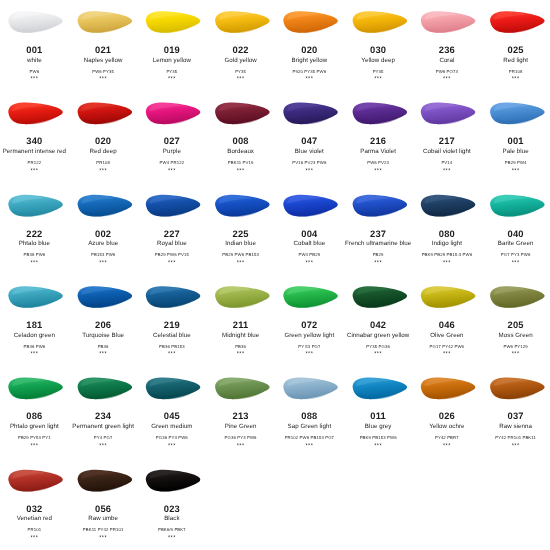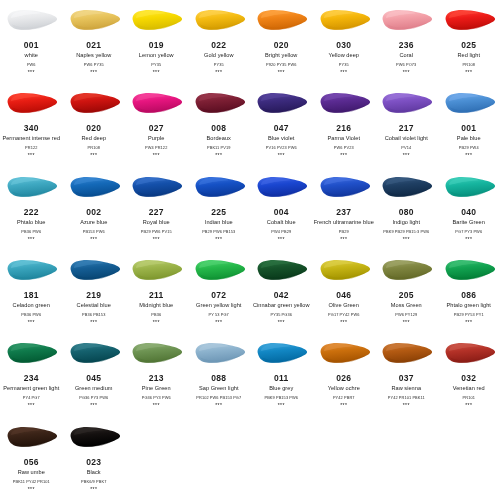--- a/index.html
+++ b/index.html
@@ -636,20 +636,42 @@
       <div class="code">181</div>
       <div class="cname">Celadon green</div>
       <div class="pigment">PB36  PW6</div>
       <div class="stars">***</div>
     </div>
     <div class="swatch-cell">
       <div class="blob-wrap">
         <div class="blob">
           <svg viewBox="0 0 54 26">
             <defs>
+              <linearGradient id="g30" x1="0" y1="0" x2="0.25" y2="1">
+                <stop offset="0" stop-color="#3381d2"></stop>
+                <stop offset="0.45" stop-color="#0d5eaf"></stop>
+                <stop offset="1" stop-color="#034489"></stop>
+              </linearGradient>
+            </defs>
+            <path d="M4,14 C2,8 7,4 14,3.4 C22,2.6 30,3.6 38,5.2 C45,6.6 52,8.6 53,11.4 C53.8,13.8 49,16 43,18.2 C35,21 26,23.2 17,22.8 C9,22.4 5.4,19 4,14 Z" fill="url(#g30)"></path>
+            <path d="M7,11 C7,6.6 13,4.4 20,4 C27,3.6 33,4.6 37,6.2 C31,6.8 22,7.4 15,9.2 C11,10.2 8.6,10.6 7,11 Z" fill="#3381d2" opacity="0.55"></path>
+            <path d="M8,17.4 C14,20.2 24,21.6 33,20 C39,19 44,17.4 48,15.6 C43,19.4 34,22.6 24,23 C16,23.3 10.6,20.8 8,17.4 Z" fill="#034489" opacity="0.5"></path>
+          </svg>
+        </div>
+      </div>
+      <div class="code">206</div>
+      <div class="cname">Turquoise Blue</div>
+      <div class="pigment">PB36</div>
+      <div class="stars">***</div>
+    </div>
+    <div class="swatch-cell">
+      <div class="blob-wrap">
+        <div class="blob">
+          <svg viewBox="0 0 54 26">
+            <defs>
               <linearGradient id="g31" x1="0" y1="0" x2="0.25" y2="1">
                 <stop offset="0" stop-color="#3b84b9"></stop>
                 <stop offset="0.45" stop-color="#155e95"></stop>
                 <stop offset="1" stop-color="#084674"></stop>
               </linearGradient>
             </defs>
             <path d="M4,14 C2,8 7,4 14,3.4 C22,2.6 30,3.6 38,5.2 C45,6.6 52,8.6 53,11.4 C53.8,13.8 49,16 43,18.2 C35,21 26,23.2 17,22.8 C9,22.4 5.4,19 4,14 Z" fill="url(#g31)"></path>
             <path d="M7,11 C7,6.6 13,4.4 20,4 C27,3.6 33,4.6 37,6.2 C31,6.8 22,7.4 15,9.2 C11,10.2 8.6,10.6 7,11 Z" fill="#3b84b9" opacity="0.55"></path>
             <path d="M8,17.4 C14,20.2 24,21.6 33,20 C39,19 44,17.4 48,15.6 C43,19.4 34,22.6 24,23 C16,23.3 10.6,20.8 8,17.4 Z" fill="#084674" opacity="0.5"></path>
           </svg>

